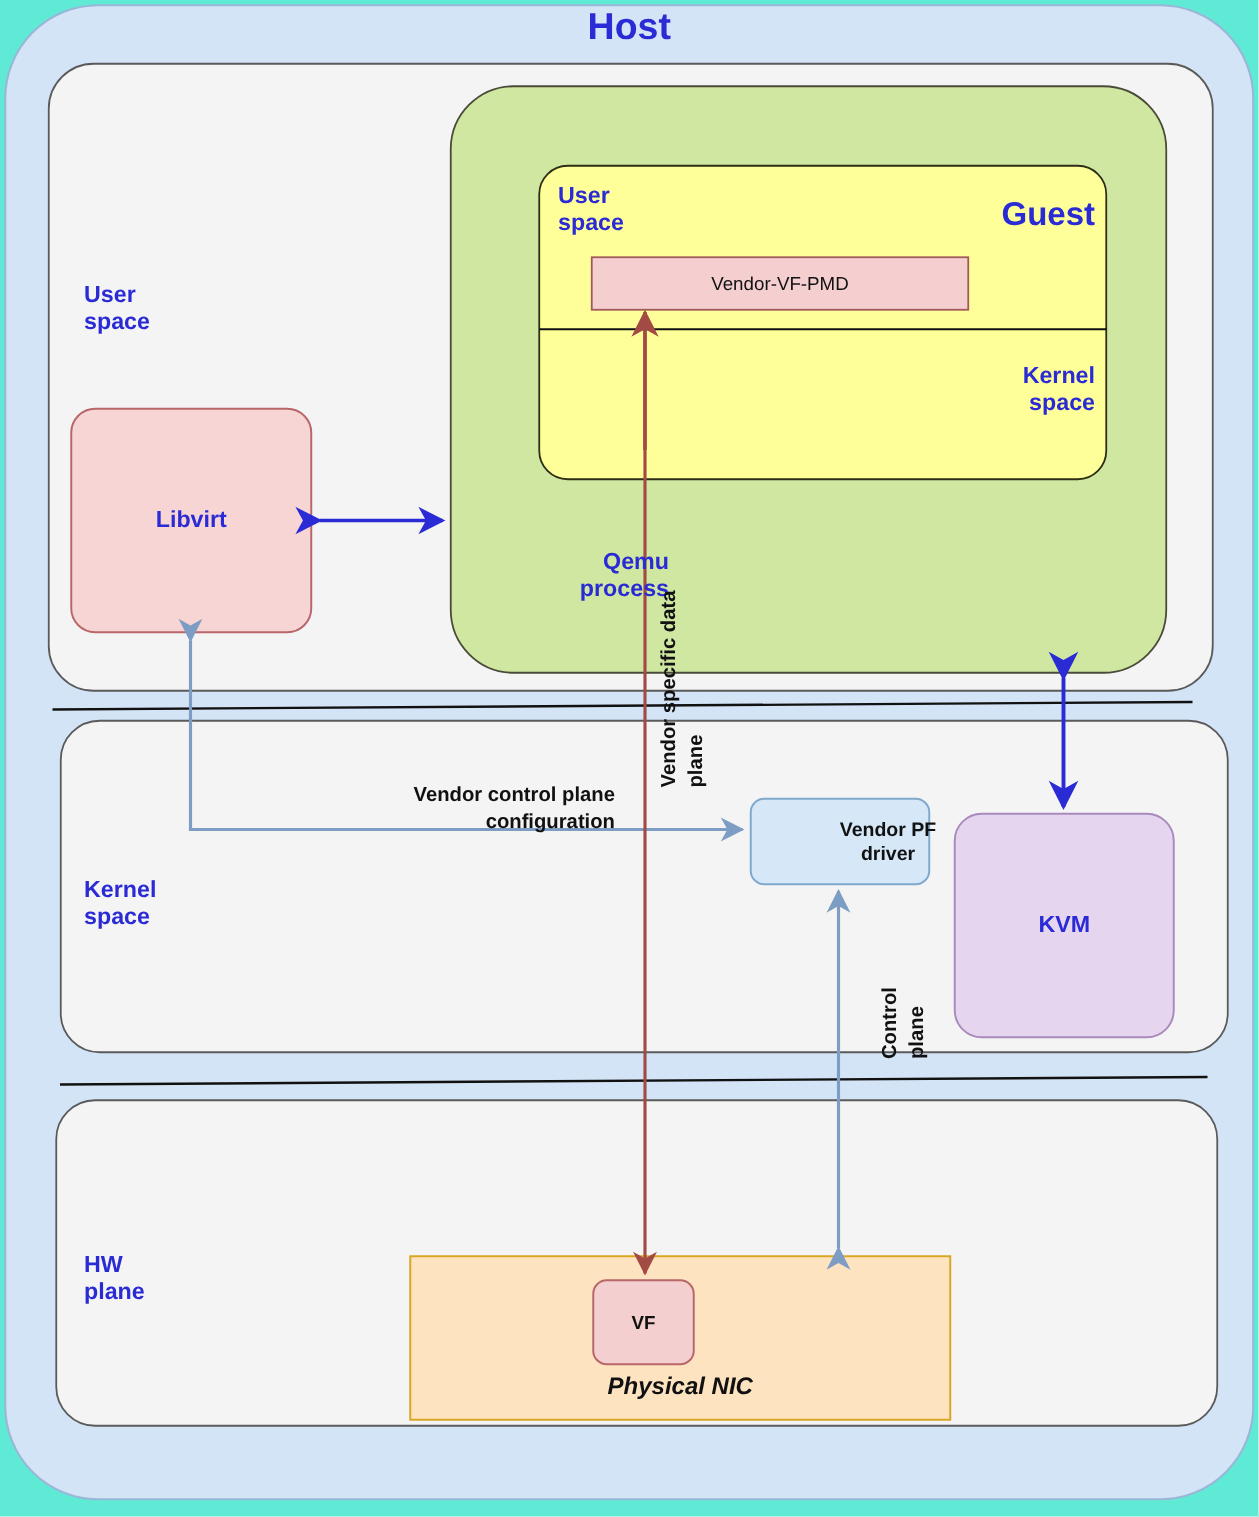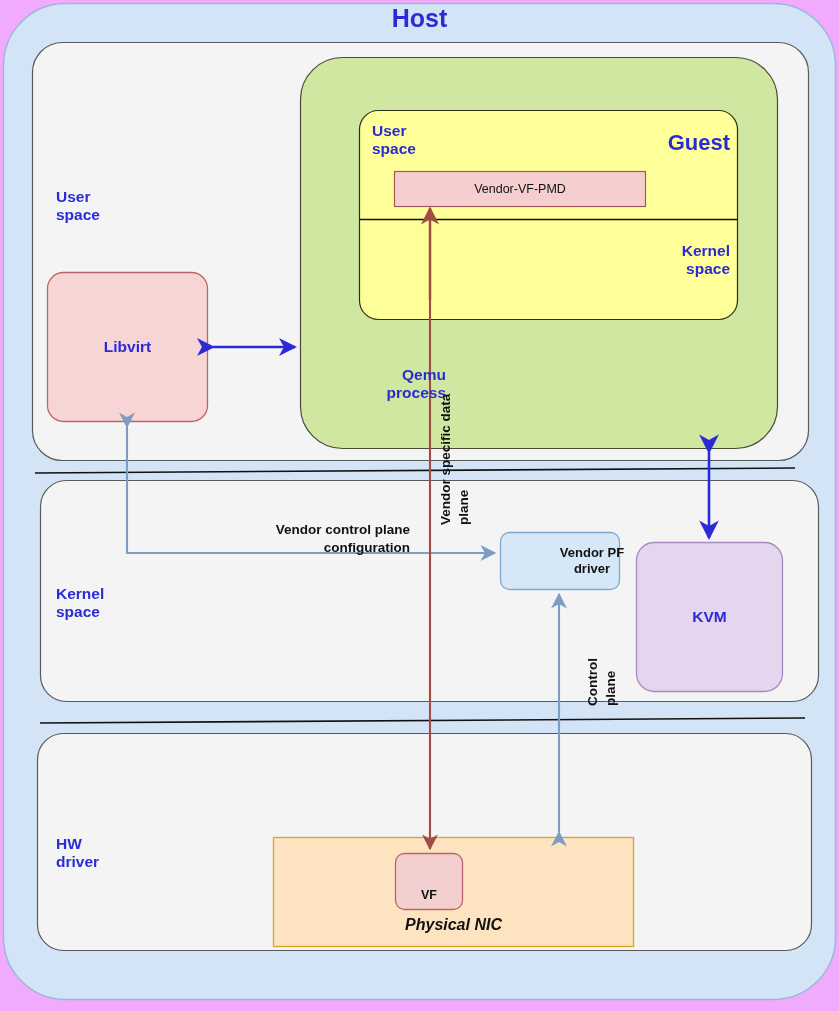--- a/index.html
+++ b/index.html
@@ -1,18 +1,18 @@
 <!DOCTYPE html>
 <html><head>
 <meta charset="utf-8">
 <title>SR-IOV Host/Guest Architecture Diagram</title>
 <style>
   html,body{margin:0;padding:0;background:#f7f7f7;}
   body{font-family:"Liberation Sans", sans-serif;}
-  #stage{position:relative;width:839px;height:1011px;overflow:hidden;background:#f0abfc;}
+  #stage{position:relative;width:839px;height:1011px;overflow:hidden;background:#5eead4;}
   #svglayer{position:absolute;left:0;top:0;width:839px;height:1011px;}
 
   .lbl{position:absolute;white-space:pre-line;line-height:1.16;}
   .blue-bold{color:#2b2bd6;font-weight:bold;}
   .black-bold{color:#111;font-weight:bold;}
   .black-plain{color:#111;font-weight:normal;}
 
   
   .ctr{display:flex;align-items:center;justify-content:center;text-align:center;}
 
@@ -23,21 +23,21 @@
 
   #qemu-label{left:316px;top:366px;width:130px;text-align:right;font-size:15.5px;}
   #guest-label{left:600px;top:130px;width:130px;text-align:right;font-size:22px;}
   #guest-userspace-label{left:372px;top:122px;width:110px;text-align:left;font-size:15.5px;}
   #guest-kernelspace-label{left:600px;top:242px;width:130px;text-align:right;font-size:15.5px;}
 
   #vfpmd-label{left:394px;top:171px;width:252px;height:36px;font-size:12.5px;border-radius:18px;}
   #libvirt-label{left:47px;top:272px;width:161px;height:150px;font-size:15.5px;}
   #pfdriver-label{left:500px;top:532px;width:120px;height:58px;font-size:13px;line-height:1.25;padding-left:32px;}
   #kvm-label{left:636px;top:542px;width:147px;height:150px;font-size:15.5px;}
-  #vf-label{left:395px;top:853px;width:68px;height:58px;font-size:12.5px;margin-top:13px;}
+  #vf-label{left:395px;top:853px;width:68px;height:58px;font-size:12.5px;}
   #pnic-label{left:273px;top:912px;width:361px;height:26px;font-size:16px;font-style:italic;}
 
   #vendor-ctrl-label{left:205px;top:521px;width:205px;text-align:right;font-size:13.5px;line-height:1.3;}
 
   .vert{transform:rotate(-90deg);transform-origin:left top;}
   #vendor-data-label{left:437px;top:525px;font-size:13.5px;line-height:1.3;white-space:pre-line;text-align:left;width:240px;}
   #ctrl-plane-label{left:584px;top:706px;font-size:13.5px;line-height:1.3;white-space:pre-line;text-align:left;width:160px;}
 </style>
 </head>
 <body>
@@ -100,21 +100,21 @@
 
   <div class="lbl blue-bold" id="host-title">Host</div>
 
   <div class="lbl blue-bold" id="host-userspace-label">User
 space</div>
 
   <div class="lbl blue-bold" id="host-kernelspace-label">Kernel
 space</div>
 
   <div class="lbl blue-bold" id="hw-blocks-label">HW
-driver</div>
+plane</div>
 
   <div class="lbl blue-bold" id="qemu-label">Qemu
 process</div>
 
   <div class="lbl blue-bold" id="guest-label">Guest</div>
 
   <div class="lbl blue-bold" id="guest-userspace-label">User
 space</div>
 
   <div class="lbl blue-bold" id="guest-kernelspace-label">Kernel

